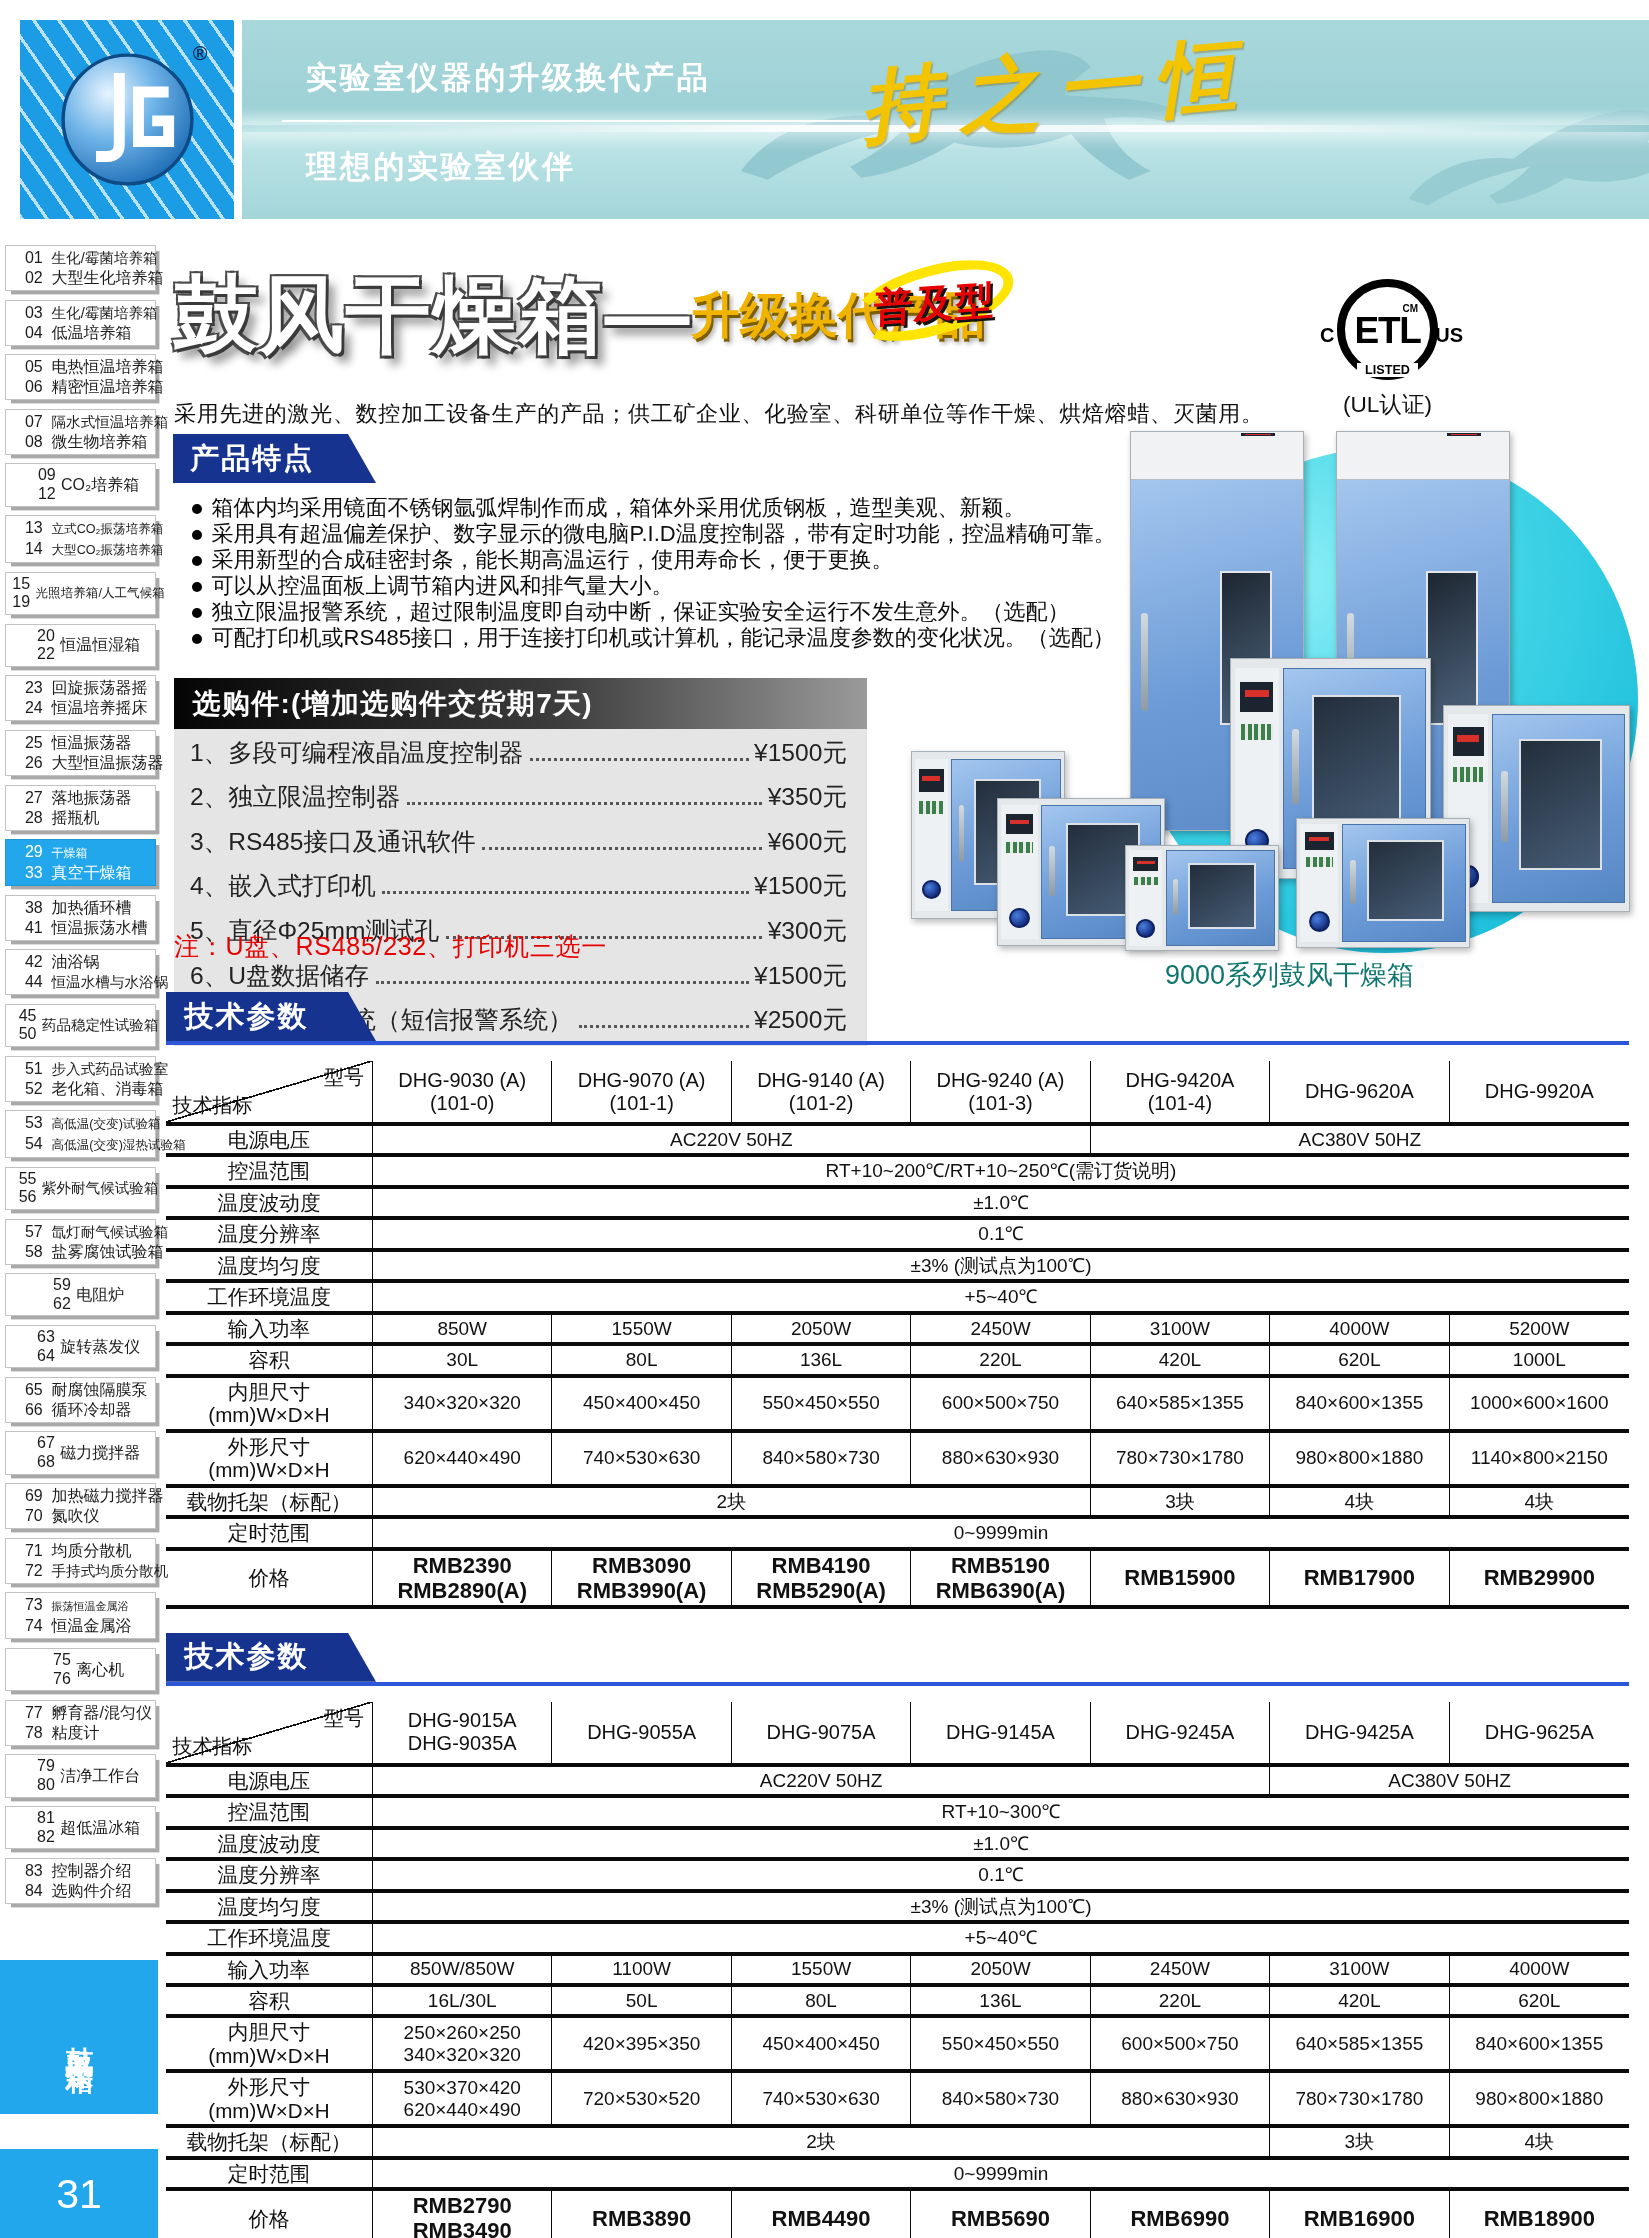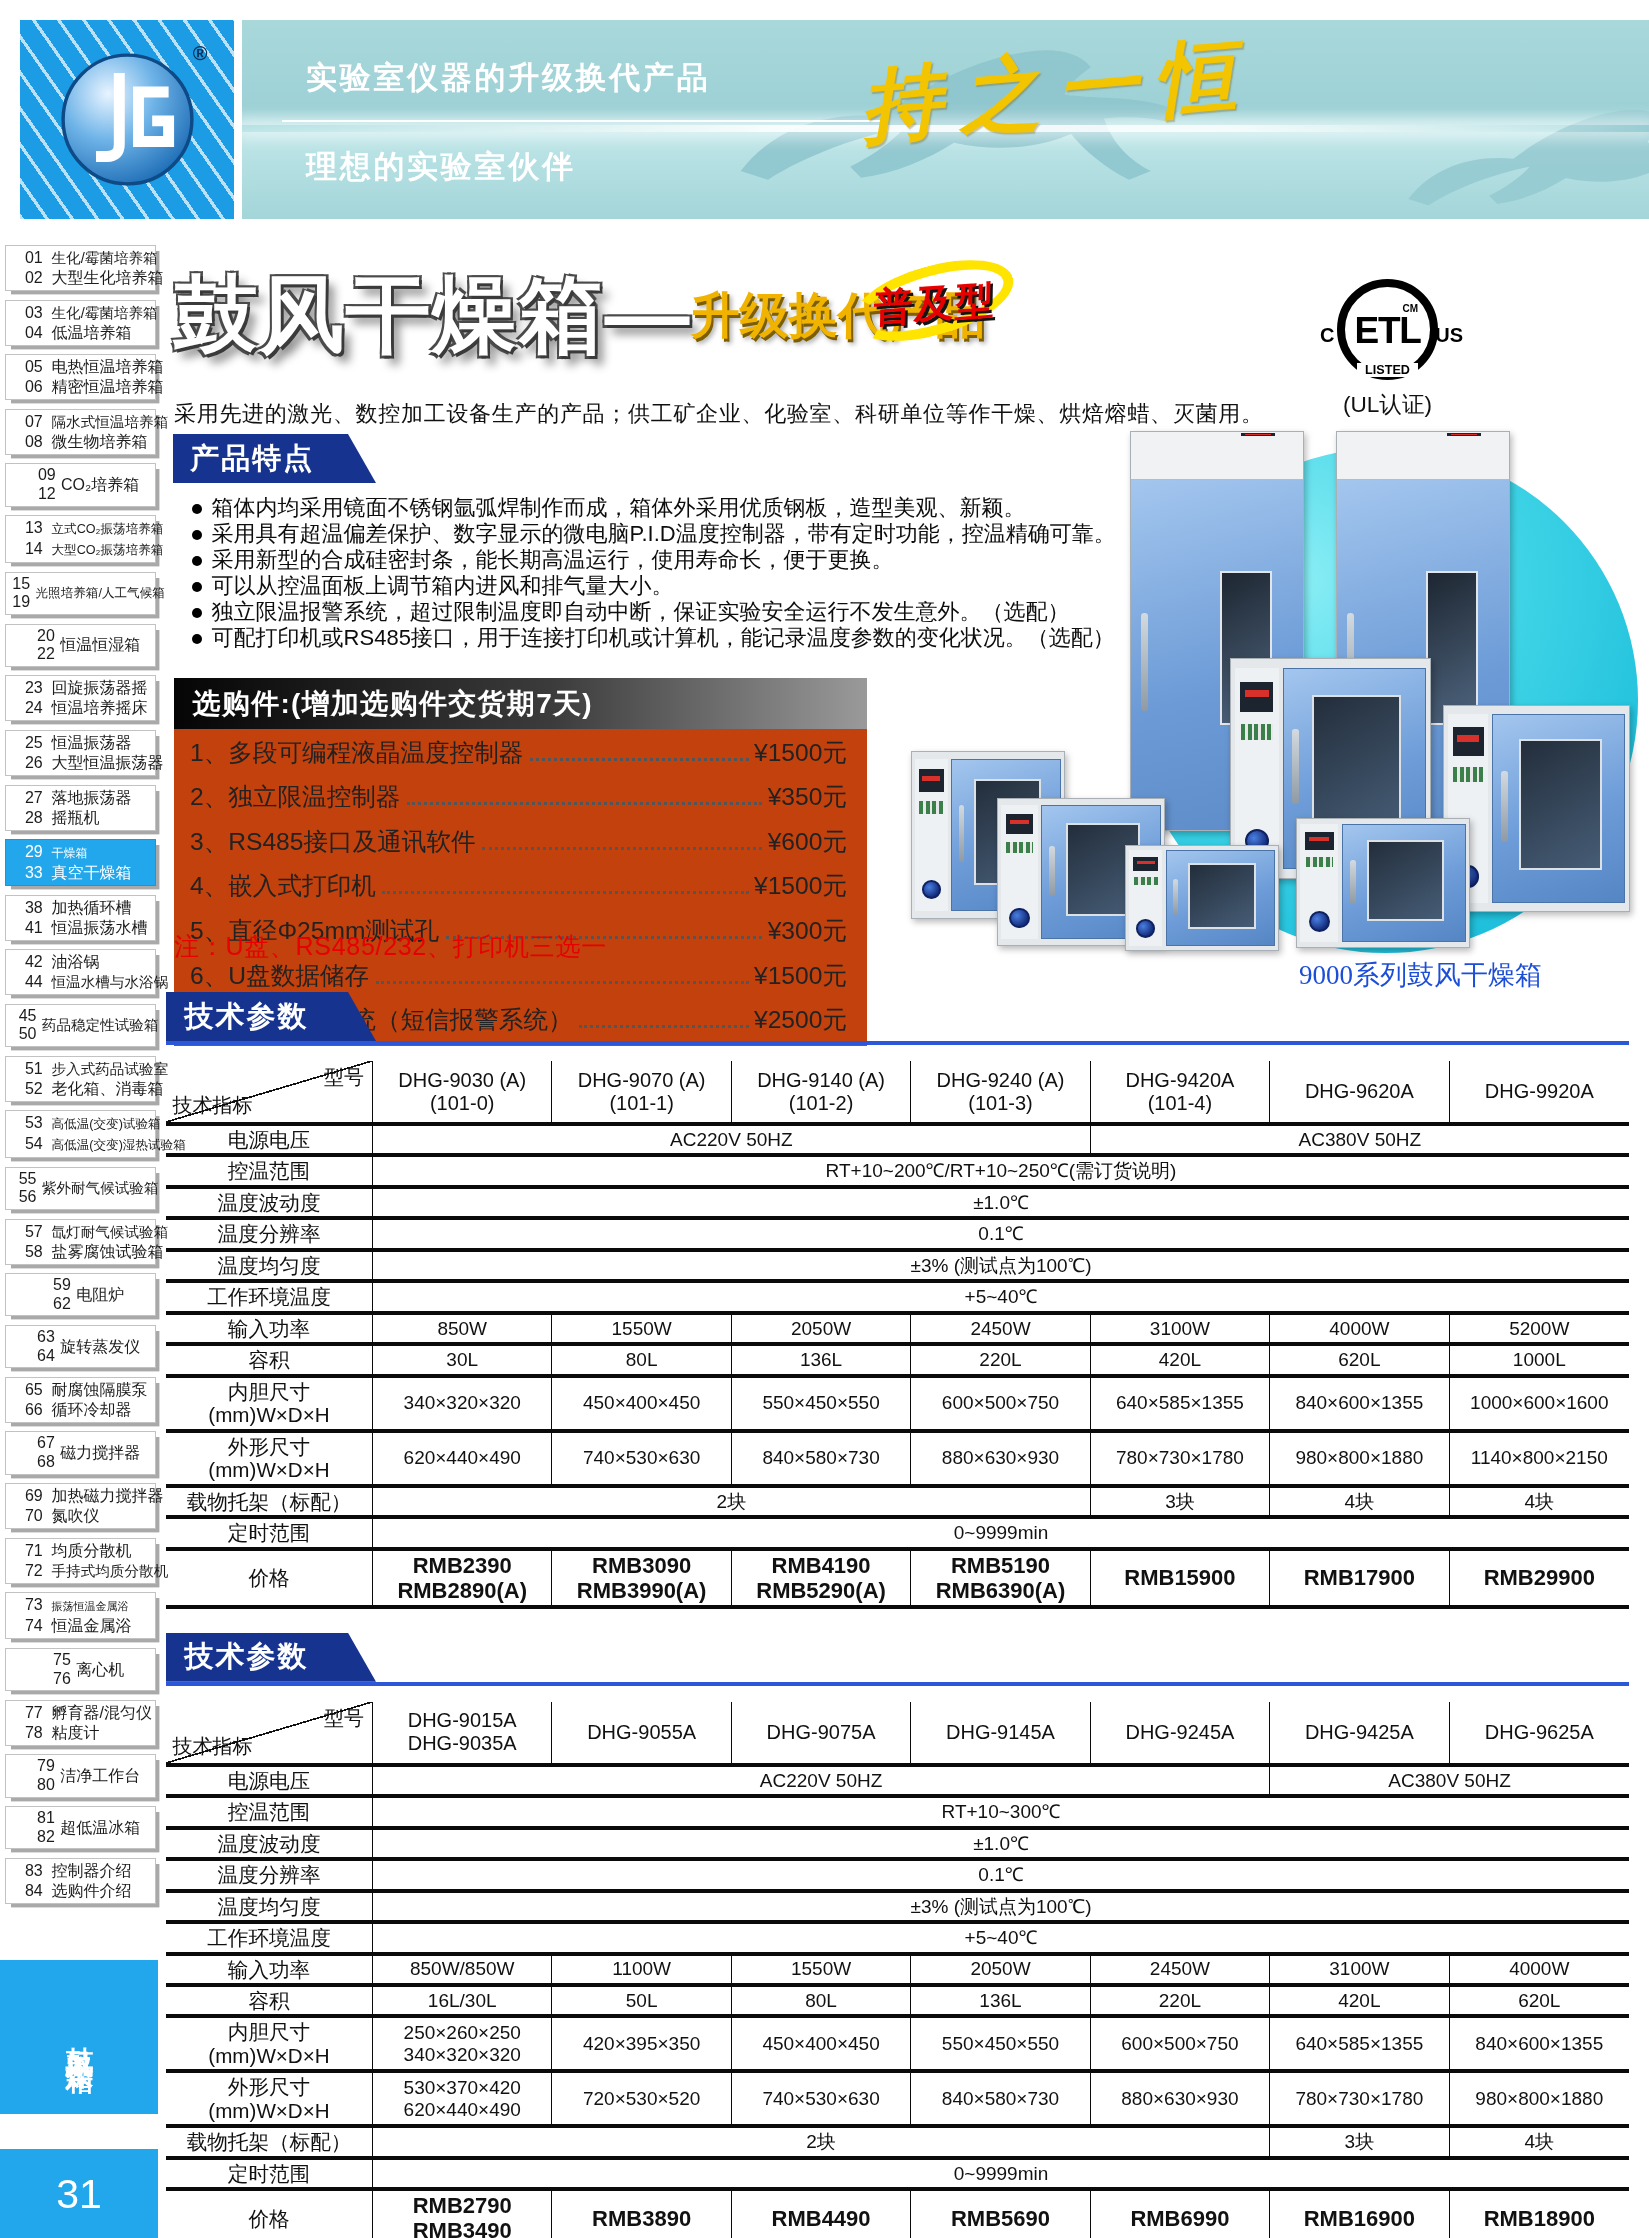--- a/index.html
+++ b/index.html
@@ -72,21 +72,21 @@
     color:#fff; font-size:29px; font-weight:700; display:flex; align-items:center; padding-left:17.3px;
     clip-path:polygon(0 0, calc(100% - 28px) 0, 100% 100%, 0 100%); letter-spacing:2px; }
   .features { position:absolute; left:189px; top:495px; width:1170px; list-style:none; }
   .features li { position:relative; font-size:22px; line-height:26px; padding-left:22.6px; color:#0d0d0d; }
   .features li::before { content:""; position:absolute; left:2.7px; top:8.6px; width:10px; height:10px; border-radius:50%; background:#000; }
 
   
   .acc-box { position:absolute; left:174px; top:678px; width:693px; }
   .acc-head { height:51px; background:linear-gradient(90deg,#050505 0%,#3c3c3c 55%,#9a9a9a 100%);
     color:#fff; font-size:28px; font-weight:700; display:flex; align-items:center; padding-left:18.6px; letter-spacing:1.3px; }
-  .acc-body { background:#c2410c; padding:10.6px 20px 12px 16px; }
+  .acc-body { background:#e5e5e5; padding:10.6px 20px 12px 16px; }
   .acc-row { display:flex; align-items:baseline; font-size:24.6px; line-height:26.6px; color:#222; }
   .acc-row + .acc-row { margin-top:18px; }
   .acc-dots { flex:1; border-bottom:3.3px dotted #555; margin:0 5.3px 5.3px 6.6px; }
   .acc-price { white-space:nowrap; }
   .red-note { position:absolute; left:174px; top:930px; font-size:25px; color:#e60000; letter-spacing:0.7px; }
 
   
   .product-visual { position:absolute; left:884px; top:411px; width:761px; height:545px; }
   .viz-circle { position:absolute; left:249px; top:37px; width:505px; height:505px; border-radius:50%;
     background:radial-gradient(circle at 32% 26%, #8beef5 0%, #3ed3e6 45%, #0cb4d6 100%); }
@@ -105,21 +105,21 @@
     background:linear-gradient(#d3dae0,#8f9aa4); }
   .ovt-top { position:absolute; left:0; top:0; right:0; height:12%; background:#f0f2f4; border-bottom:0.7px solid #b5bcc2; }
   .ovt-disp { position:absolute; right:16%; top:3%; width:20%; height:6%; background:#1c2430; }
   .ovt-disp::after { content:""; position:absolute; left:12%; top:25%; right:12%; height:25%; background:#d8302a; }
   .ovt-front { position:absolute; left:0; right:0; top:12%; bottom:0;
     background:linear-gradient(165deg,#a3c6ee 0%,#6b9ad6 60%,#5d8cc8 100%); }
   .ovt-win { position:absolute; left:52%; top:26%; width:30%; height:44%; border:2px solid #e2e6ea;
     background:linear-gradient(150deg, rgba(20,26,34,.92), rgba(72,88,104,.78)); }
   .ovt-handle { position:absolute; left:6%; top:38%; width:4%; height:28%; border-radius:3.3px;
     background:linear-gradient(#d3dae0,#8f9aa4); }
-  .product-caption { position:absolute; left:1037px; top:957px; width:505px; text-align:right; font-size:27px; color:#1d4ed8;font-family:Liberation Serif, serif; }
+  .product-caption { position:absolute; left:1037px; top:957px; width:505px; text-align:center; font-size:27px; color:#0f766e; }
 
   
   .specs-col { position:absolute; left:166px; top:992px; width:1463px; }
   .phead-wrap { border-bottom:4.7px solid #2b57d8; }
   .phead { width:210px; height:49px; background:#16338f; color:#fff; font-size:29px; font-weight:700;
     display:flex; align-items:center; padding-left:18.6px; letter-spacing:2px;
     clip-path:polygon(0 0, calc(100% - 28px) 0, 100% 100%, 0 100%); }
   .gap36 { height:24px; }
   .gap24 { height:16px; }
   .ttable { width:100%; border-bottom:4px solid #0a0a0a; }

